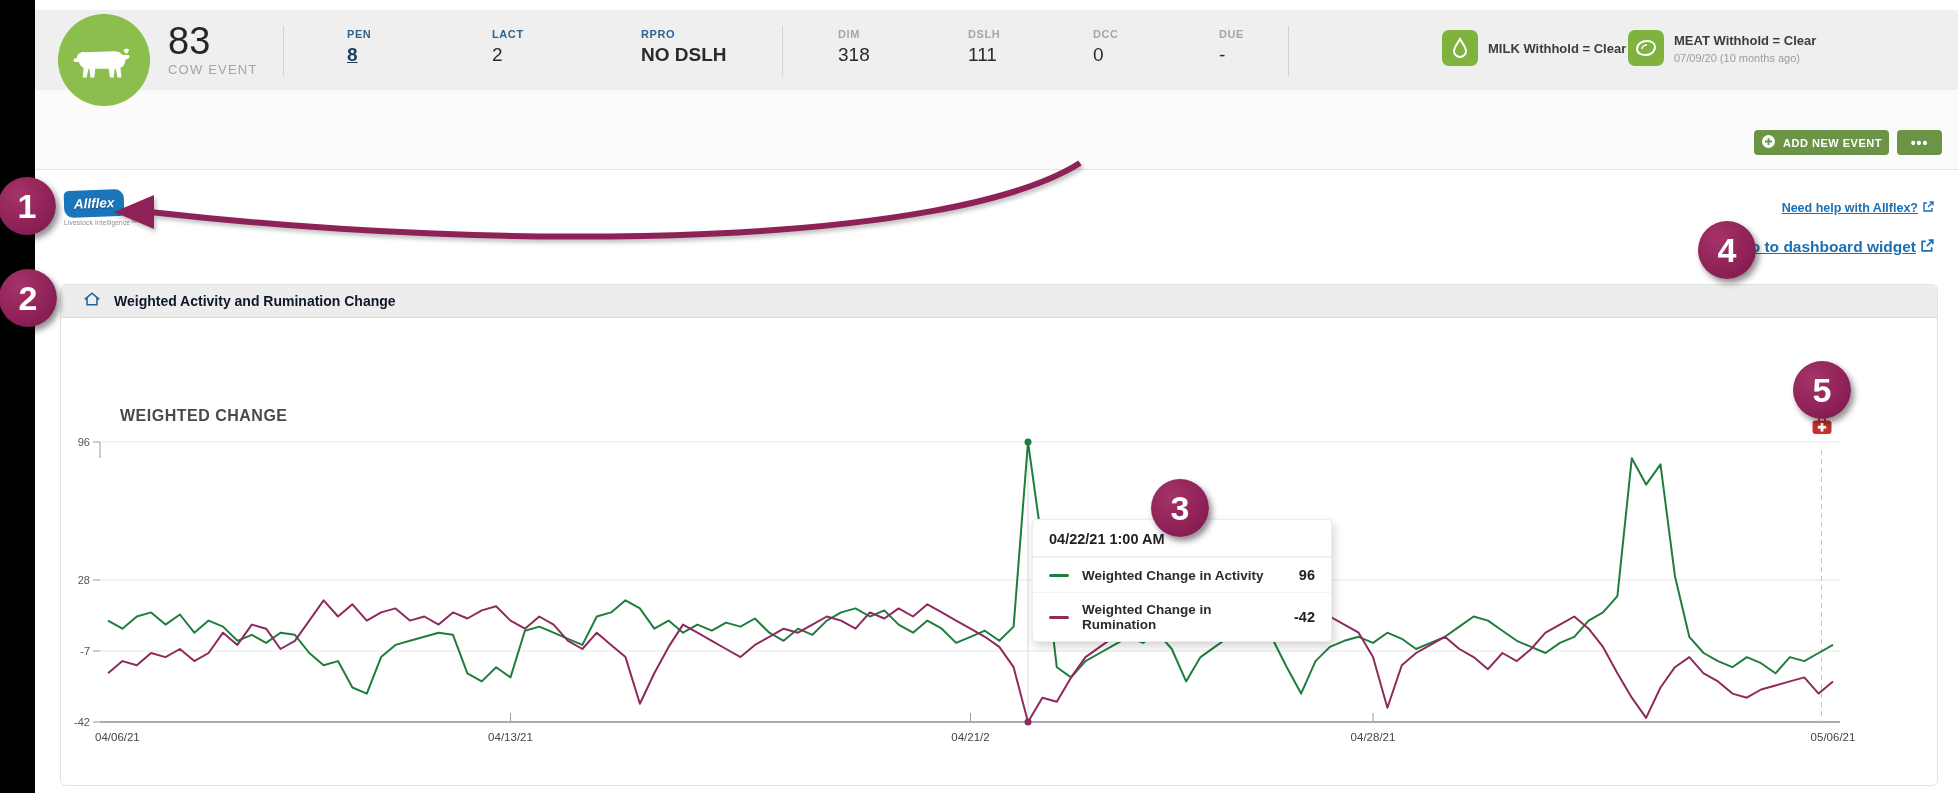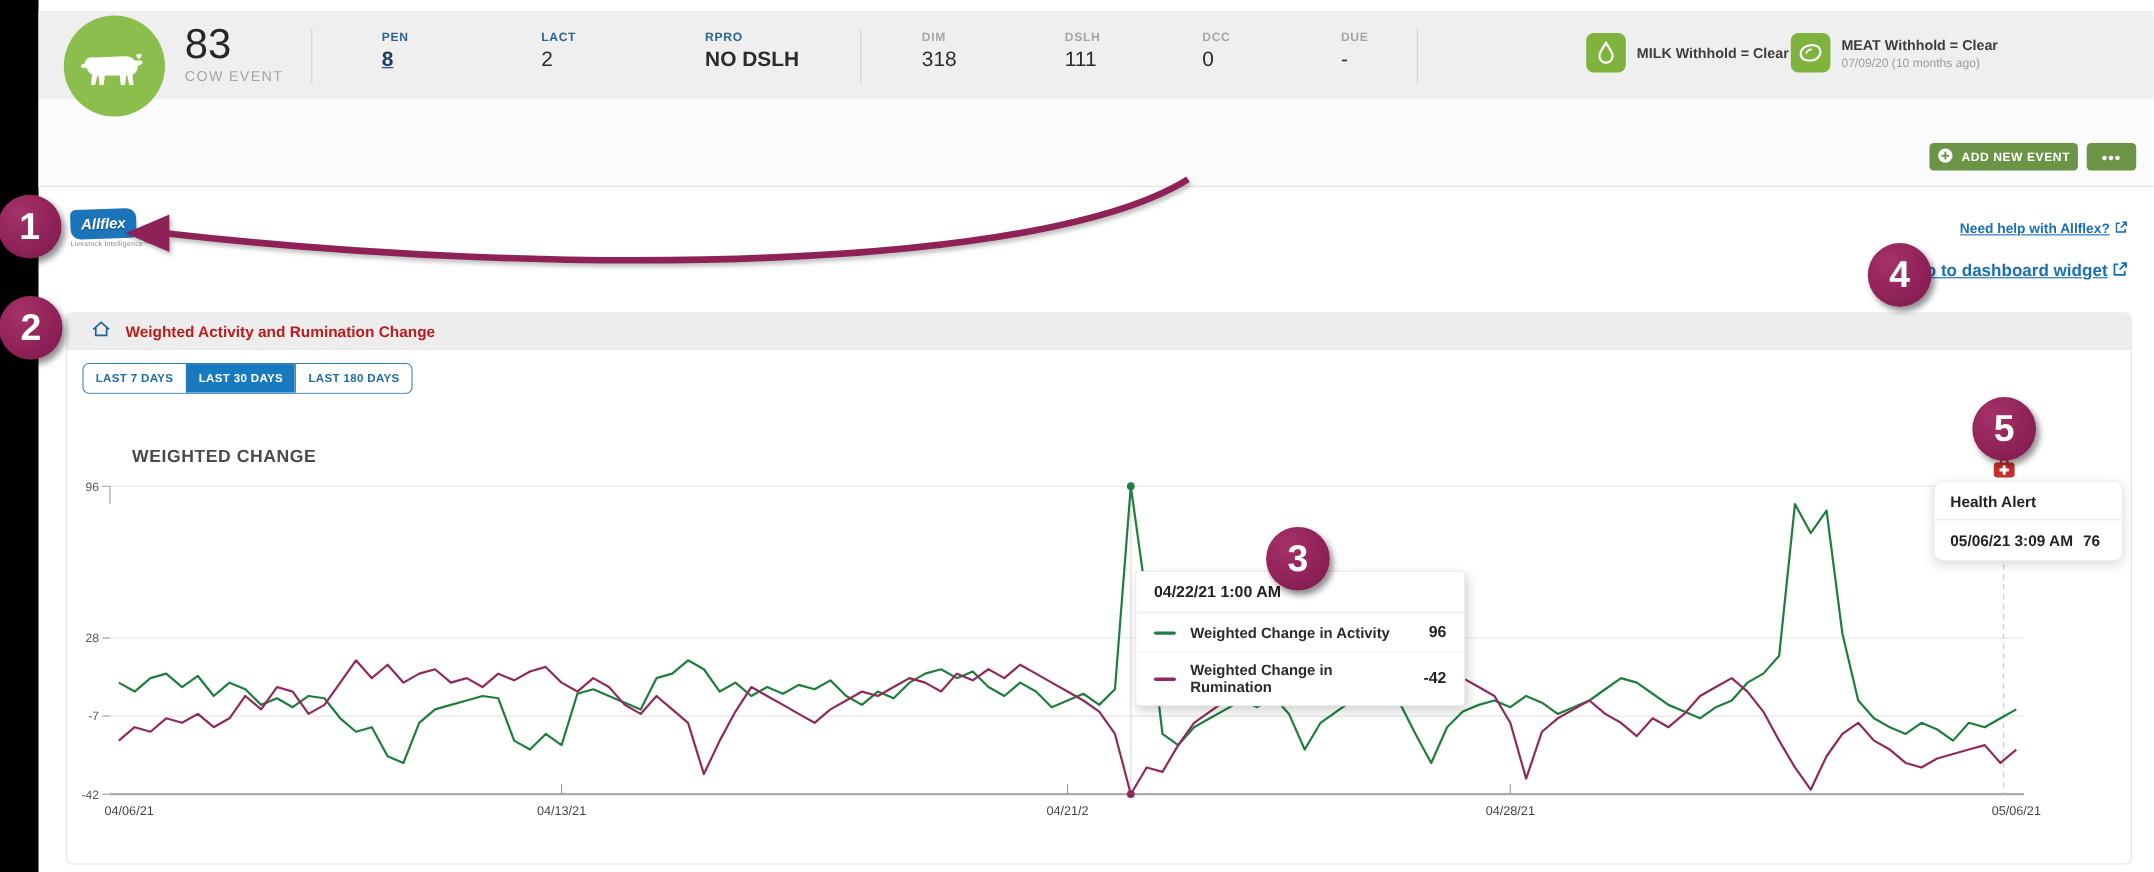--- a/index.html
+++ b/index.html
@@ -59,21 +59,21 @@
   .ext-link { position:absolute; display:flex; align-items:center; gap:5px; color:#1a6fb5; font-weight:bold;
               text-decoration:underline; cursor:pointer; }
   #need-help-link { top:201px; right:24px; font-size:12.5px; }
   #dashboard-link { top:238px; right:24px; font-size:15.5px; }
 
   
   .panel { position:absolute; left:60px; top:284px; width:1878px; height:502px; background:#fff;
            border:1px solid #e3e3e3; border-radius:6px; }
   .panel-header { height:33px; background:#ededed; border-bottom:1px solid #dcdcdc; border-radius:6px 6px 0 0;
                   display:flex; align-items:center; padding-left:22px; gap:13px; }
-  .panel-title { font-size:14px; font-weight:bold; color:#b91c1c; }
+  .panel-title { font-size:14px; font-weight:bold; color:#0f172a; }
 
   .btn-group { position:absolute; left:75px; top:330px; display:inline-flex; border:1px solid #2e7cb5;
                border-radius:6px; overflow:hidden; background:#fff; z-index:5; }
   .range-btn { border:none; border-left:1px solid #2e7cb5; background:#fff; color:#1f6da8; font-weight:bold;
                font-size:10.5px; letter-spacing:.3px; padding:7px 11px; cursor:pointer; font-family:inherit; }
   .range-btn:first-child { border-left:none; }
   .range-btn.active { background:#1779be; color:#fff; }
 
   .y-axis-title { position:absolute; left:120px; top:407px; font-size:16px; font-weight:bold; color:#4a4a4a;
                   letter-spacing:.5px; }
@@ -219,25 +219,20 @@
     <div class="panel-header">
       <span>
         <svg width="18" height="16" viewBox="0 0 20 17">
             <path d="M2 9 10 2 18 9 M4.5 7.5V15h11V7.5" fill="none" stroke="#1f6496" stroke-width="1.7"></path>
           </svg>
       </span>
       <span class="panel-title">Weighted Activity and Rumination Change</span>
     </div>
   </section>
 
-  <div class="btn-group">
-    <button class="range-btn">LAST 7 DAYS</button>
-    <button class="range-btn active">LAST 30 DAYS</button>
-    <button class="range-btn">LAST 180 DAYS</button>
-  </div>
 
   <div class="y-axis-title">WEIGHTED CHANGE</div>
 
   <svg id="chart-svg" viewBox="60 420 1878 340" style="font-family: &quot;Liberation Sans&quot;, sans-serif;">
       <line x1="100" x2="1840" y1="442" y2="442" stroke="#e6e6e6" stroke-width="1"></line>
       <line x1="93" x2="100" y1="442" y2="442" stroke="#9a9a9a" stroke-width="1"></line>
       <text x="90" y="446" text-anchor="end" font-size="11" fill="#555">96</text>
       <line x1="100" x2="1840" y1="579.9710144927536" y2="579.9710144927536" stroke="#e6e6e6" stroke-width="1"></line>
       <line x1="93" x2="100" y1="579.9710144927536" y2="579.9710144927536" stroke="#9a9a9a" stroke-width="1"></line>
       <text x="90" y="583.9710144927536" text-anchor="end" font-size="11" fill="#555">28</text>
@@ -279,26 +274,19 @@
   </div>
 
   <div class="health-icon">
     <svg width="24" height="21" viewBox="0 0 24 21">
       <path d="M9 6V4.2A1.7 1.7 0 0 1 10.7 2.5h2.6A1.7 1.7 0 0 1 15 4.2V6" fill="none" stroke="#c4302b" stroke-width="2"></path>
       <rect x="2.5" y="5.5" width="19" height="13.5" rx="3" fill="#c4302b"></rect>
       <rect x="10.6" y="8" width="2.8" height="8.5" fill="#fff"></rect>
       <rect x="7.8" y="10.8" width="8.4" height="2.8" fill="#fff"></rect>
     </svg>
   </div>
-  <div class="health-popup">
-    <div class="hp-title">Health Alert</div>
-    <div class="hp-row">
-      <span>05/06/21 3:09 AM</span>
-      <span>76</span>
-    </div>
-  </div>
 
   <div class="ann" style="left:-2px;  top:177px">1</div>
   <div class="ann" style="left:-1px;  top:269px">2</div>
   <div class="ann" style="left:1151px;top:479px">3</div>
   <div class="ann" style="left:1698px;top:221px">4</div>
   <div class="ann" style="left:1793px;top:361px">5</div>
 </div>
 
 </body></html>

